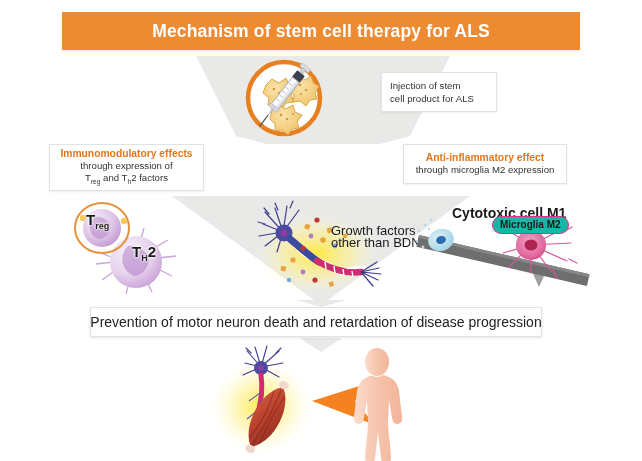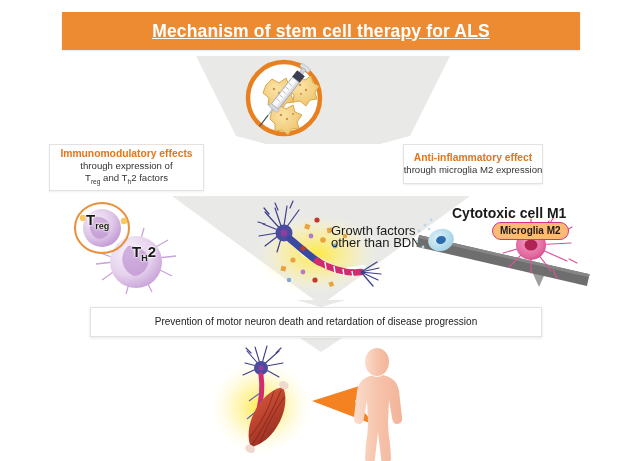--- a/index.html
+++ b/index.html
@@ -16,21 +16,20 @@
   
   #header-bar{
     left:62px;top:12px;width:518px;height:38px;
     background:#ED8B33;
     display:flex;align-items:center;justify-content:center;
     box-shadow:0 1px 2px rgba(0,0,0,.10);
   }
   #header-title{
     color:#ffffff;font-size:17.5px;font-weight:bold;letter-spacing:.15px;
     white-space:nowrap;
-    text-decoration:underline;
   }
 
   
   .card{
     background:#ffffff;
     border:1px solid #e2e2e2;
     box-shadow:0 1px 2px rgba(0,0,0,.07);
     box-sizing:border-box;
     display:flex;flex-direction:column;
     align-items:center;justify-content:center;
@@ -40,48 +39,48 @@
     color:#E2761B;font-weight:bold;font-size:10.3px;line-height:13px;
     white-space:nowrap;
   }
   .card .sub{
     color:#333333;font-size:9.6px;line-height:12.4px;white-space:nowrap;
   }
   .card .sub sub{font-size:6.6px;}
 
   #box-immuno{left:49px;top:144px;width:155px;height:47px;}
   #box-motor{left:217px;top:144px;width:178px;height:47px;}
-  #box-anti{left:403px;top:144px;width:140px;height:40px;}
+  #box-anti{left:403px;top:144px;width:164px;height:40px;}
 
   #callout-injection{
     left:381px;top:72px;width:116px;height:40px;
     align-items:flex-start;padding-left:8px;
   }
   #callout-injection .sub{text-align:left;font-size:9.7px;line-height:13.5px;}
 
   #box-outcome{
     left:90px;top:307px;width:452px;height:30px;
     box-shadow:0 1px 3px rgba(0,0,0,.10);
   }
-  #box-outcome .sub{font-size:10px;color:#222;}
+  #box-outcome .sub{font-size:14px;color:#222;}
 
   
   .funnel{fill:#e9e9e7;}
 
   
   .artlabel{
     font-size:13px;color:#1a1a1a;line-height:12.2px;white-space:nowrap;
   }
   #label-growth{left:331px;top:225px;}
   #label-cytotoxic{left:408px;top:207px;font-size:14px;font-weight:600;margin-left:44px;}
 
   #badge-microglia{
-    left:492px;top:222px;
+    left:492px;top:216px;
     border:1.6px solid #D63384;border-radius:11px;
-    background:#fdba74;
+    background:#14b8a6;
     padding:2px 7px 3px 7px;
     font-size:10px;color:#1a1a1a;white-space:nowrap;font-weight:600;
   }
 
   .celllabel{
     color:#1a1a1a;font-weight:bold;white-space:nowrap;
     text-shadow:0 0 3px #fff,0 0 3px #fff,0 0 2px #fff;
     text-align:center;
   }
   #label-treg{left:86px;top:211px;font-size:15px;}
@@ -155,20 +154,24 @@
         <line x1="2" y1="34" x2="6" y2="34"></line>
           <line x1="2" y1="39" x2="6" y2="39"></line>
         <line x1="2" y1="44" x2="6" y2="44"></line>
       </g>
       <rect x="0" y="51" width="11" height="3.5" rx="1" fill="#d6d9de" stroke="#b0b4ba" stroke-width=".7"></rect>
       <polygon points="4.3,54.5 6.7,54.5 5.9,62 5.1,62" fill="#b9bdc4"></polygon>
       <line x1="5.5" y1="62" x2="5.5" y2="76" stroke="#4a4e57" stroke-width="1.2"></line>
     </g>
   </svg>
 
+  <div id="callout-injection" class="abs card">
+    <span class="sub">Injection of stem</span>
+    <span class="sub">cell product for ALS</span>
+  </div>
 
   <div id="box-immuno" class="abs card">
     <span class="hd">Immunomodulatory effects</span>
     <span class="sub">through expression of</span>
     <span class="sub"><span>T</span><sub>reg</sub><span> and T</span><sub>h</sub><span>2 factors</span></span>
   </div>
 
 
   <div id="box-anti" class="abs card">
     <span class="hd">Anti-inflammatory effect</span>

